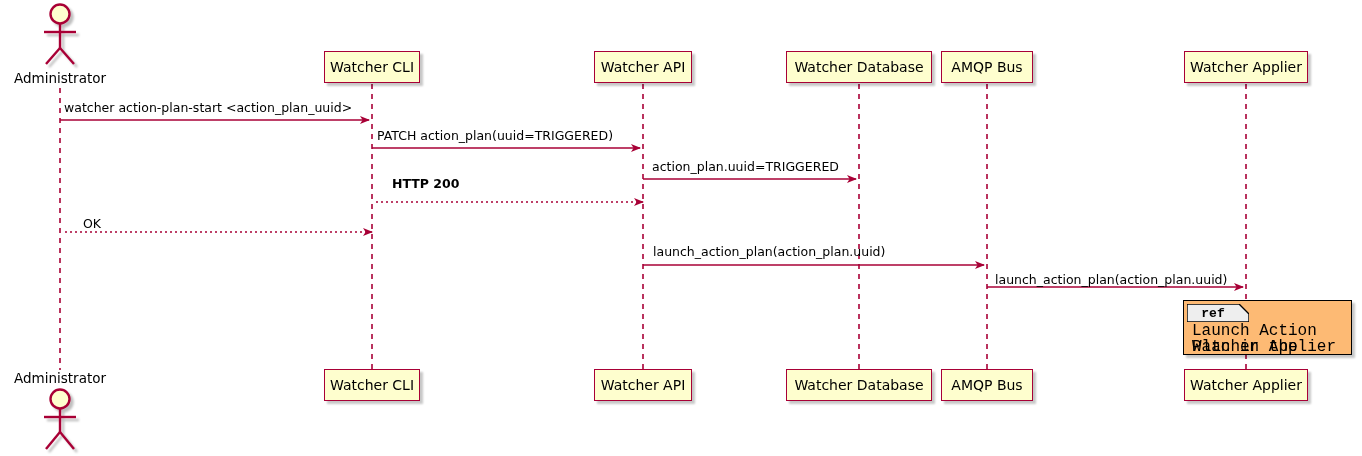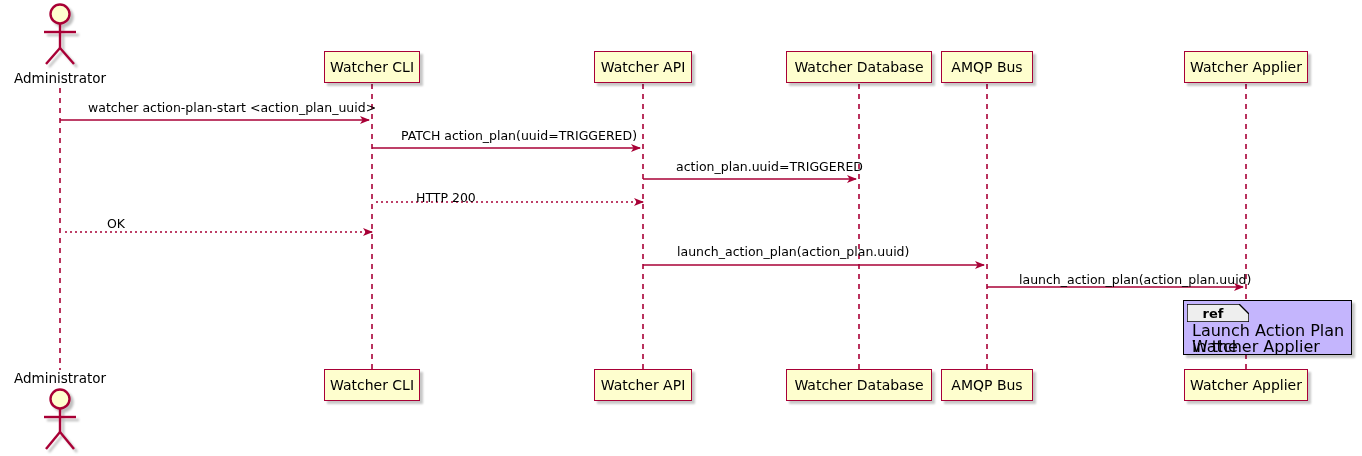--- a/index.html
+++ b/index.html
@@ -23,28 +23,28 @@
     font-size:13.5px;color:#000000;
     white-space:nowrap;
     text-align:center;
   }
   .msg-label{
     position:absolute;
     font-size:12.5px;
     color:#000000;
     white-space:nowrap;
     line-height:1;
-    margin-left:24px;
   }
   .ref-frame{
     position:absolute;
-    background:#c4b5fd;
+    background:#fdba74;
     border:1.5px solid #000000;
     box-shadow:3px 3px 2px rgba(0,0,0,0.22);
     box-sizing:border-box;
+    font-family:Liberation Mono, monospace;
   }
   .ref-tab-wrap{position:absolute;left:3px;top:3px;}
   .ref-body{
     position:absolute;
     left:8px;
     top:22px;
     font-size:16px;
     color:#000000;
     line-height:16px;
     white-space:pre-line;
@@ -127,21 +127,21 @@
   <div class="participant-box" style="left:941px;top:369px;width:92px;height:32px;">AMQP Bus</div>
 
   <div class="participant-box" style="left:1184px;top:369px;width:124px;height:32px;">Watcher Applier</div>
 
   <div class="msg-label" style="left:64px;top:102px;">watcher action-plan-start &lt;action_plan_uuid&gt;</div>
 
   <div class="msg-label" style="left:377px;top:130px;">PATCH action_plan(uuid=TRIGGERED)</div>
 
   <div class="msg-label" style="left:652px;top:161px;">action_plan.uuid=TRIGGERED</div>
 
-  <div class="msg-label" style="left:392px;top:192px;">HTTP 200</div>
+  <div class="msg-label" style="left:392px;top:178px;font-weight:bold;">HTTP 200</div>
 
   <div class="msg-label" style="left:83px;top:218px;">OK</div>
 
   <div class="msg-label" style="left:653px;top:246px;">launch_action_plan(action_plan.uuid)</div>
 
   <div class="msg-label" style="left:995px;top:274px;">launch_action_plan(action_plan.uuid)</div>
 
   <div class="ref-frame" style="left:1183px;top:300px;width:169px;height:55px;">
     <div class="ref-tab-wrap">
       <svg width="62" height="18" viewBox="0 0 62 18" xmlns="http://www.w3.org/2000/svg">

